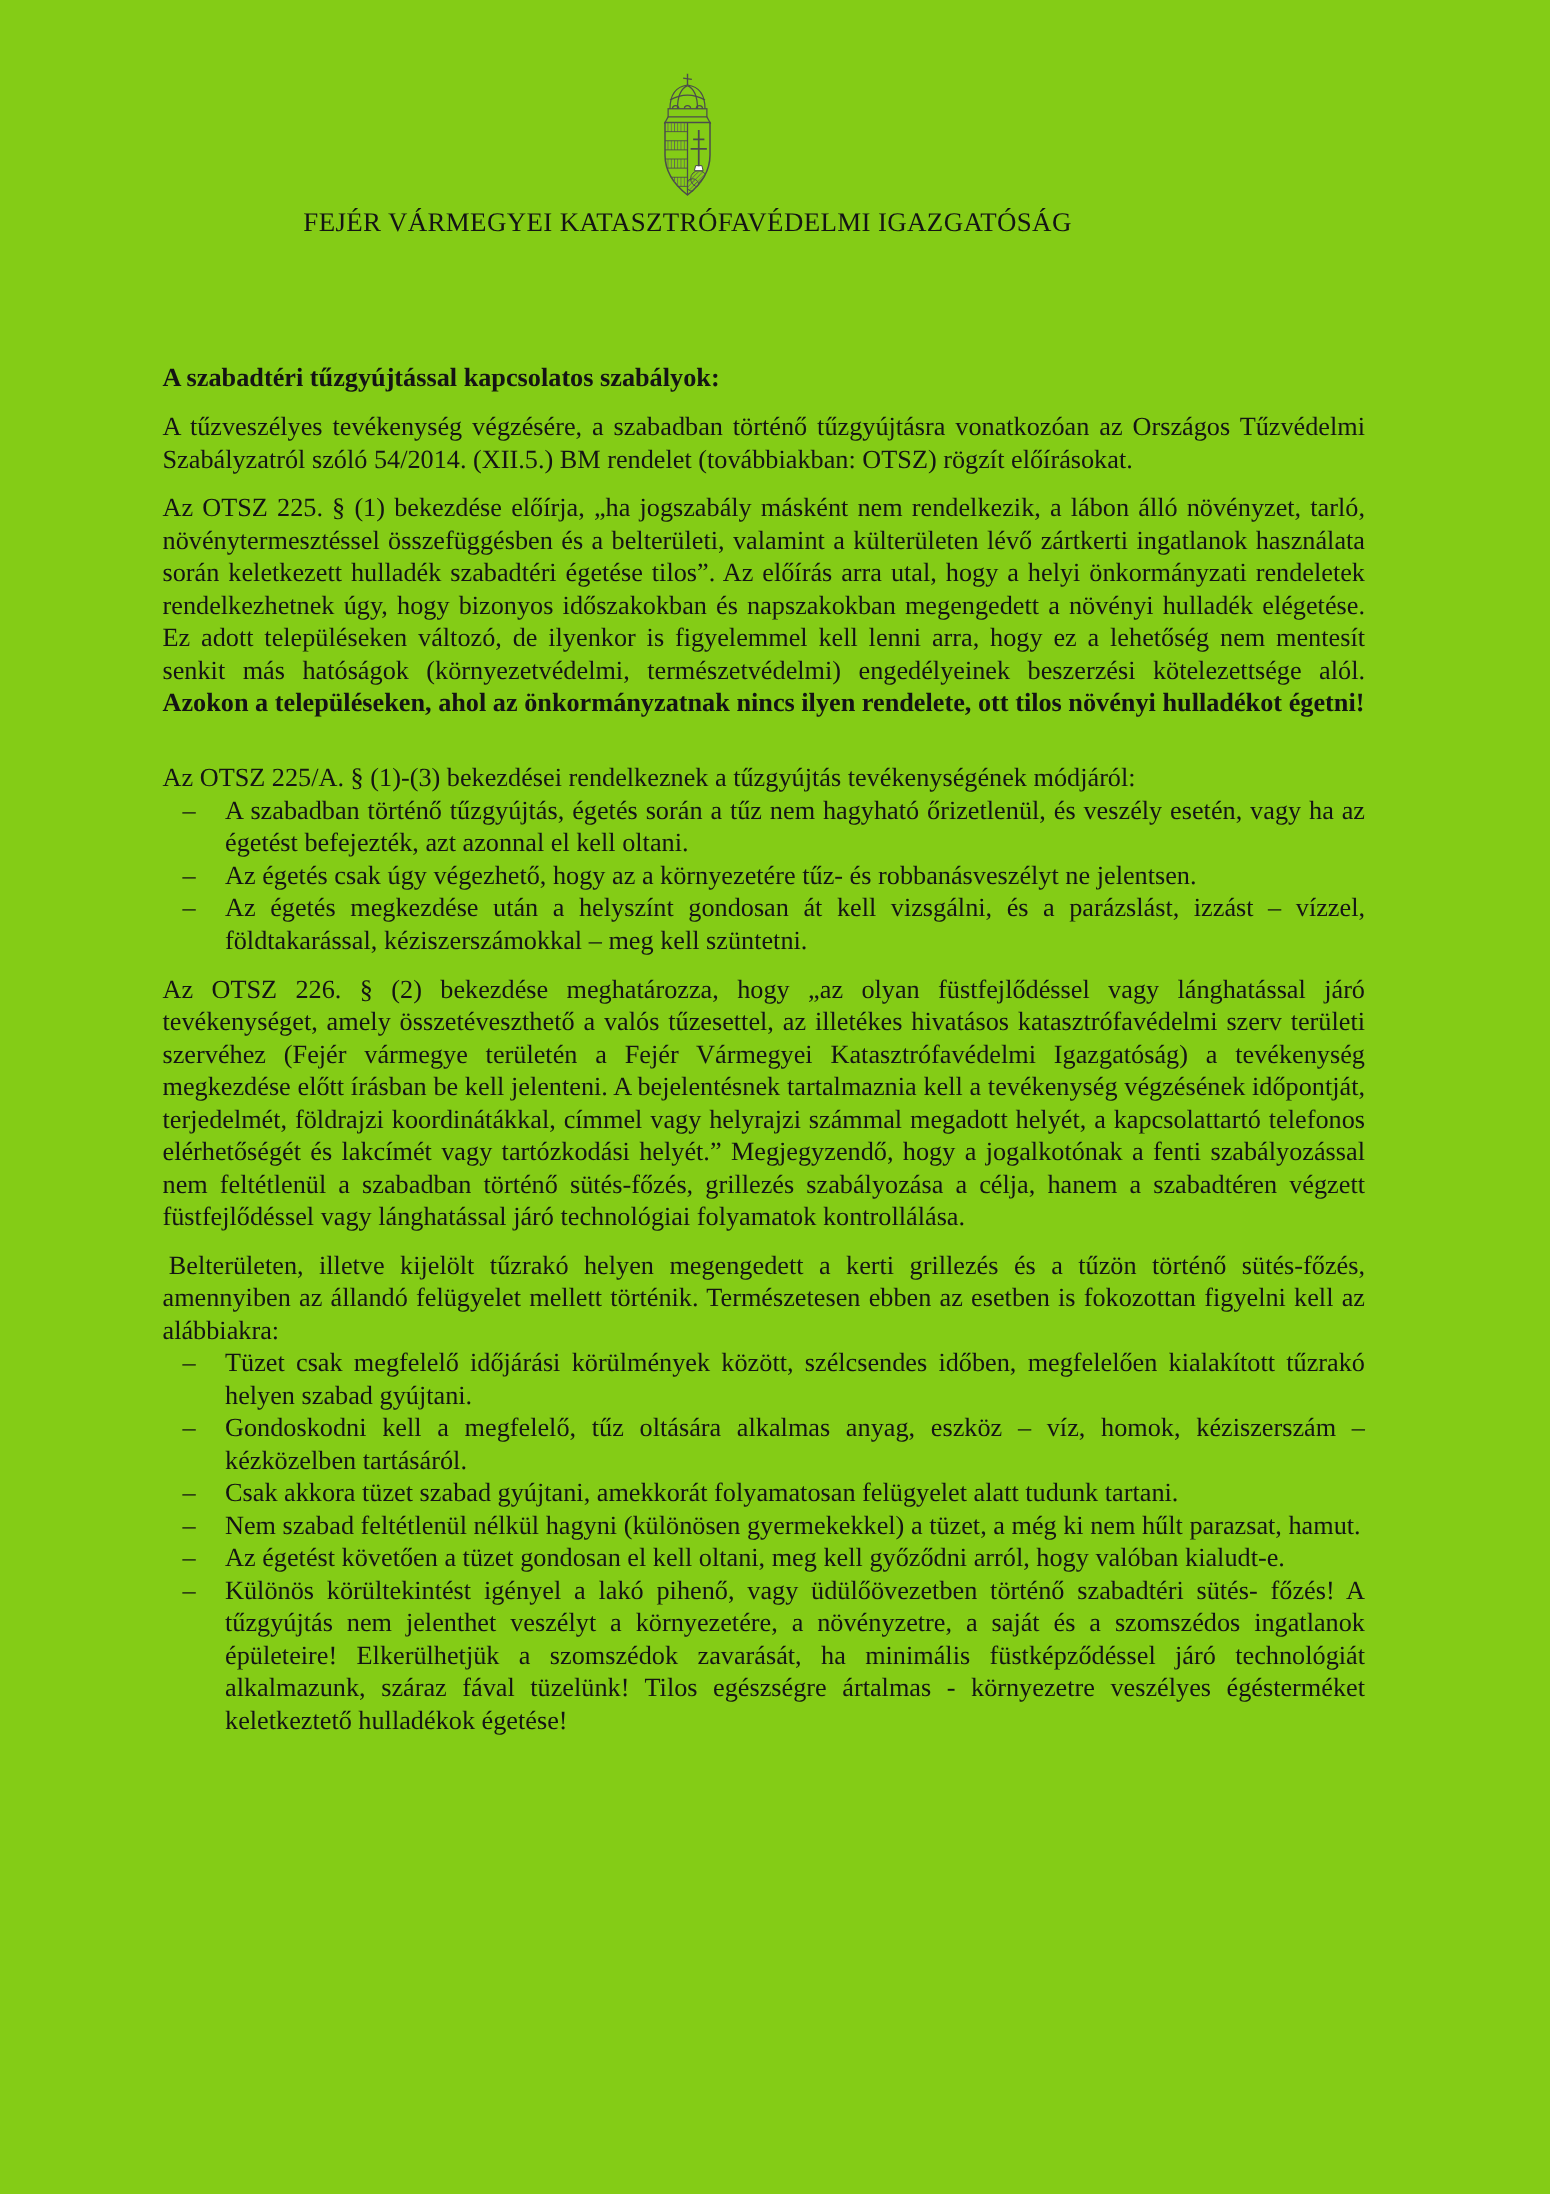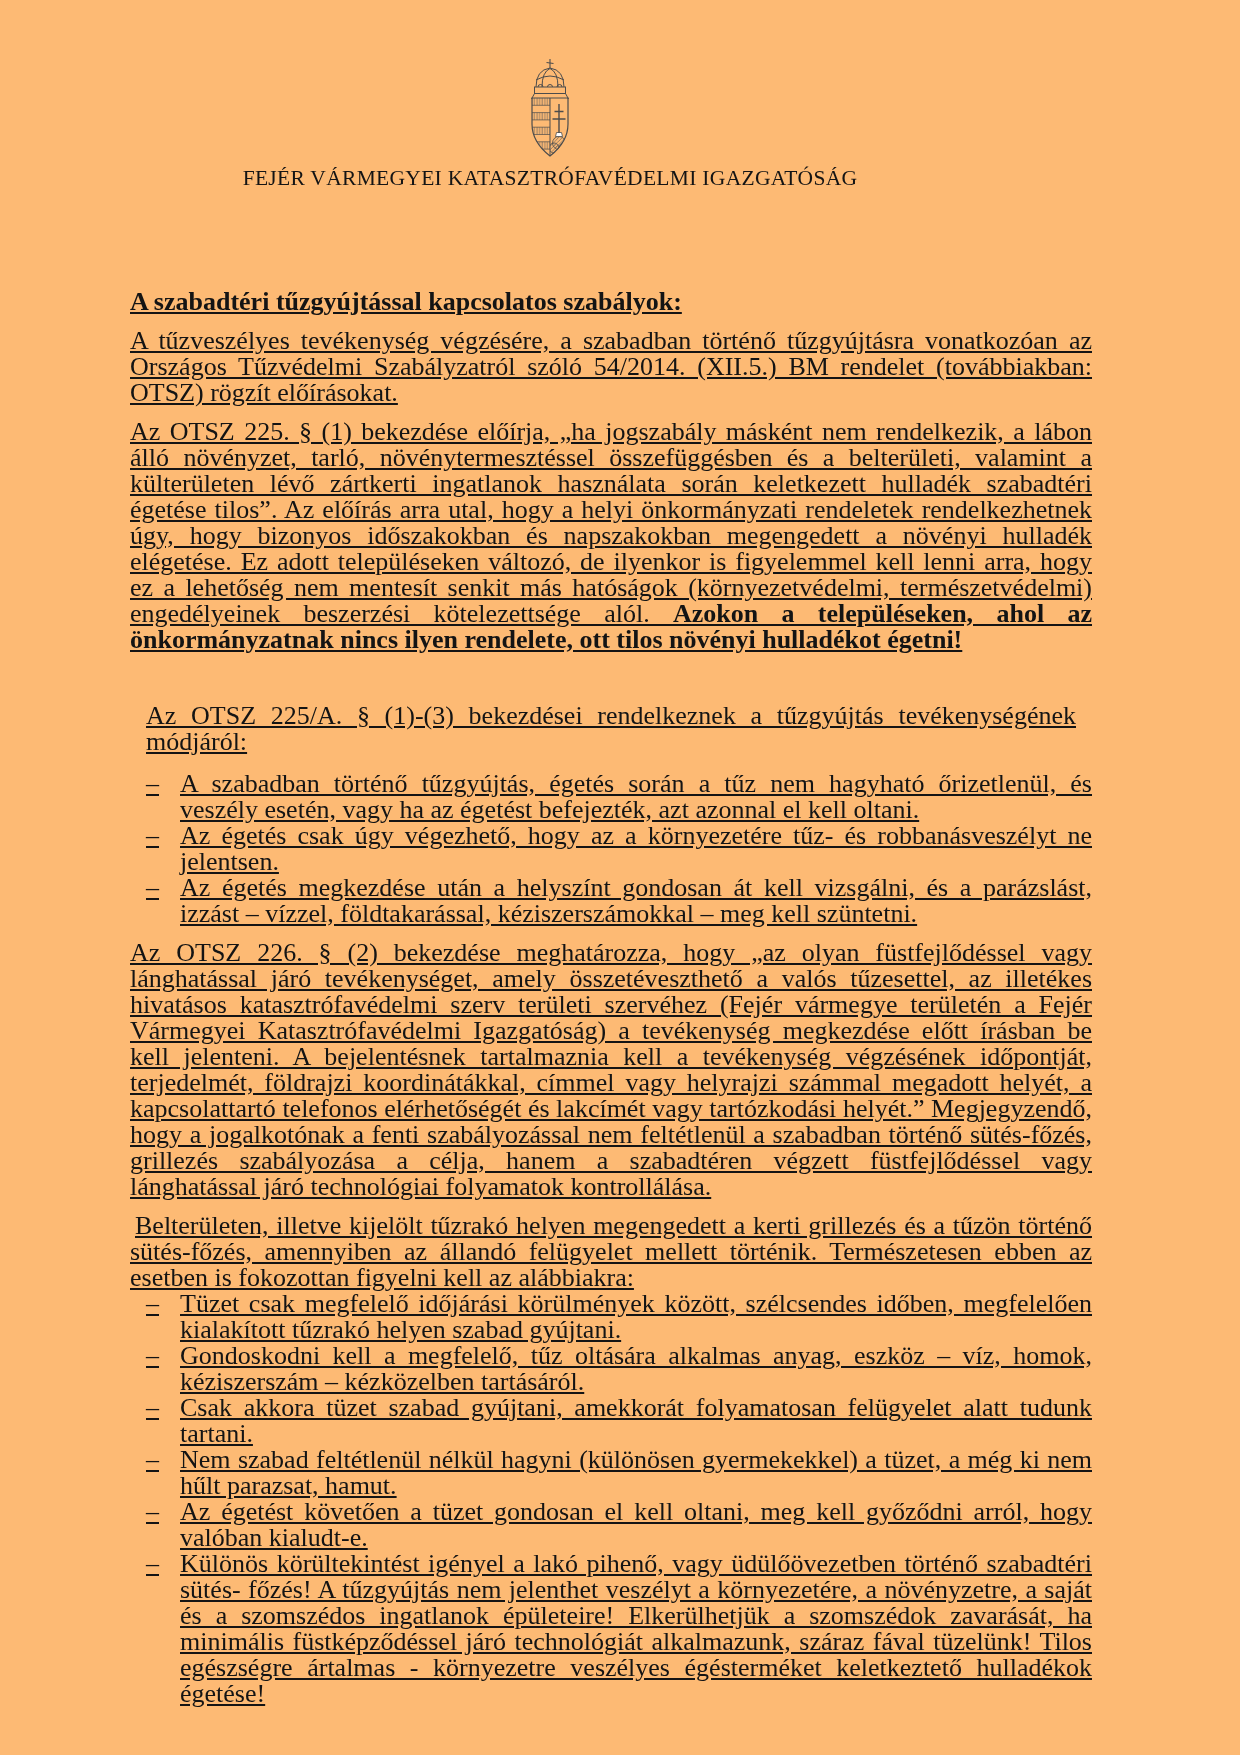--- a/index.html
+++ b/index.html
@@ -1,41 +1,41 @@
 <!DOCTYPE html>
 <html><head>
 <meta charset="utf-8">
 <style>
   html,body { margin:0; padding:0; background:#ffffff; }
   .page {
     position:relative;
     width:1240px; height:1755px;
     margin:0 auto;
-    background:#fdba74;
+    background:#84cc16;
     box-sizing:border-box;
     padding:58px 148px 0 130px;
     font-family:"Liberation Serif", serif;
     color:#141414;
     overflow:hidden;
   }
   
   .head-block { width:840px; text-align:center; }
   .crest { display:block; margin:0 auto 8px auto; }
   .org-line {
     font-size:21.5px; line-height:25px;
     letter-spacing:0.3px;
     white-space:nowrap;
   }
   
-  .bodytext { width:962px; font-size:26px; line-height:26px;text-decoration:underline; }
+  .bodytext { width:962px; font-size:21px; line-height:26px; }
   .h-bold { font-weight:bold; margin-top:98px; }
   .h-bold2 { font-weight:bold; margin-top:18px; }
   p.para { margin:13px 0 0 0; text-align:justify; }
   .gap-lg { height:34px; }
-  .intro { margin:16px; text-align:justify; }
+  .intro { margin:0; text-align:justify; }
   .dlist { margin:0; }
   .li { display:flex; }
   .li .marker { flex:none; width:50px; box-sizing:border-box; padding-left:16px; }
   .li .txt { flex:1; text-align:justify; }
   .para3 { margin-top:16px; }
   .para4 { margin-top:13px; text-indent:5px; }
   b.inline-bold { font-weight:bold; }
 </style>
 </head>
 <body>

